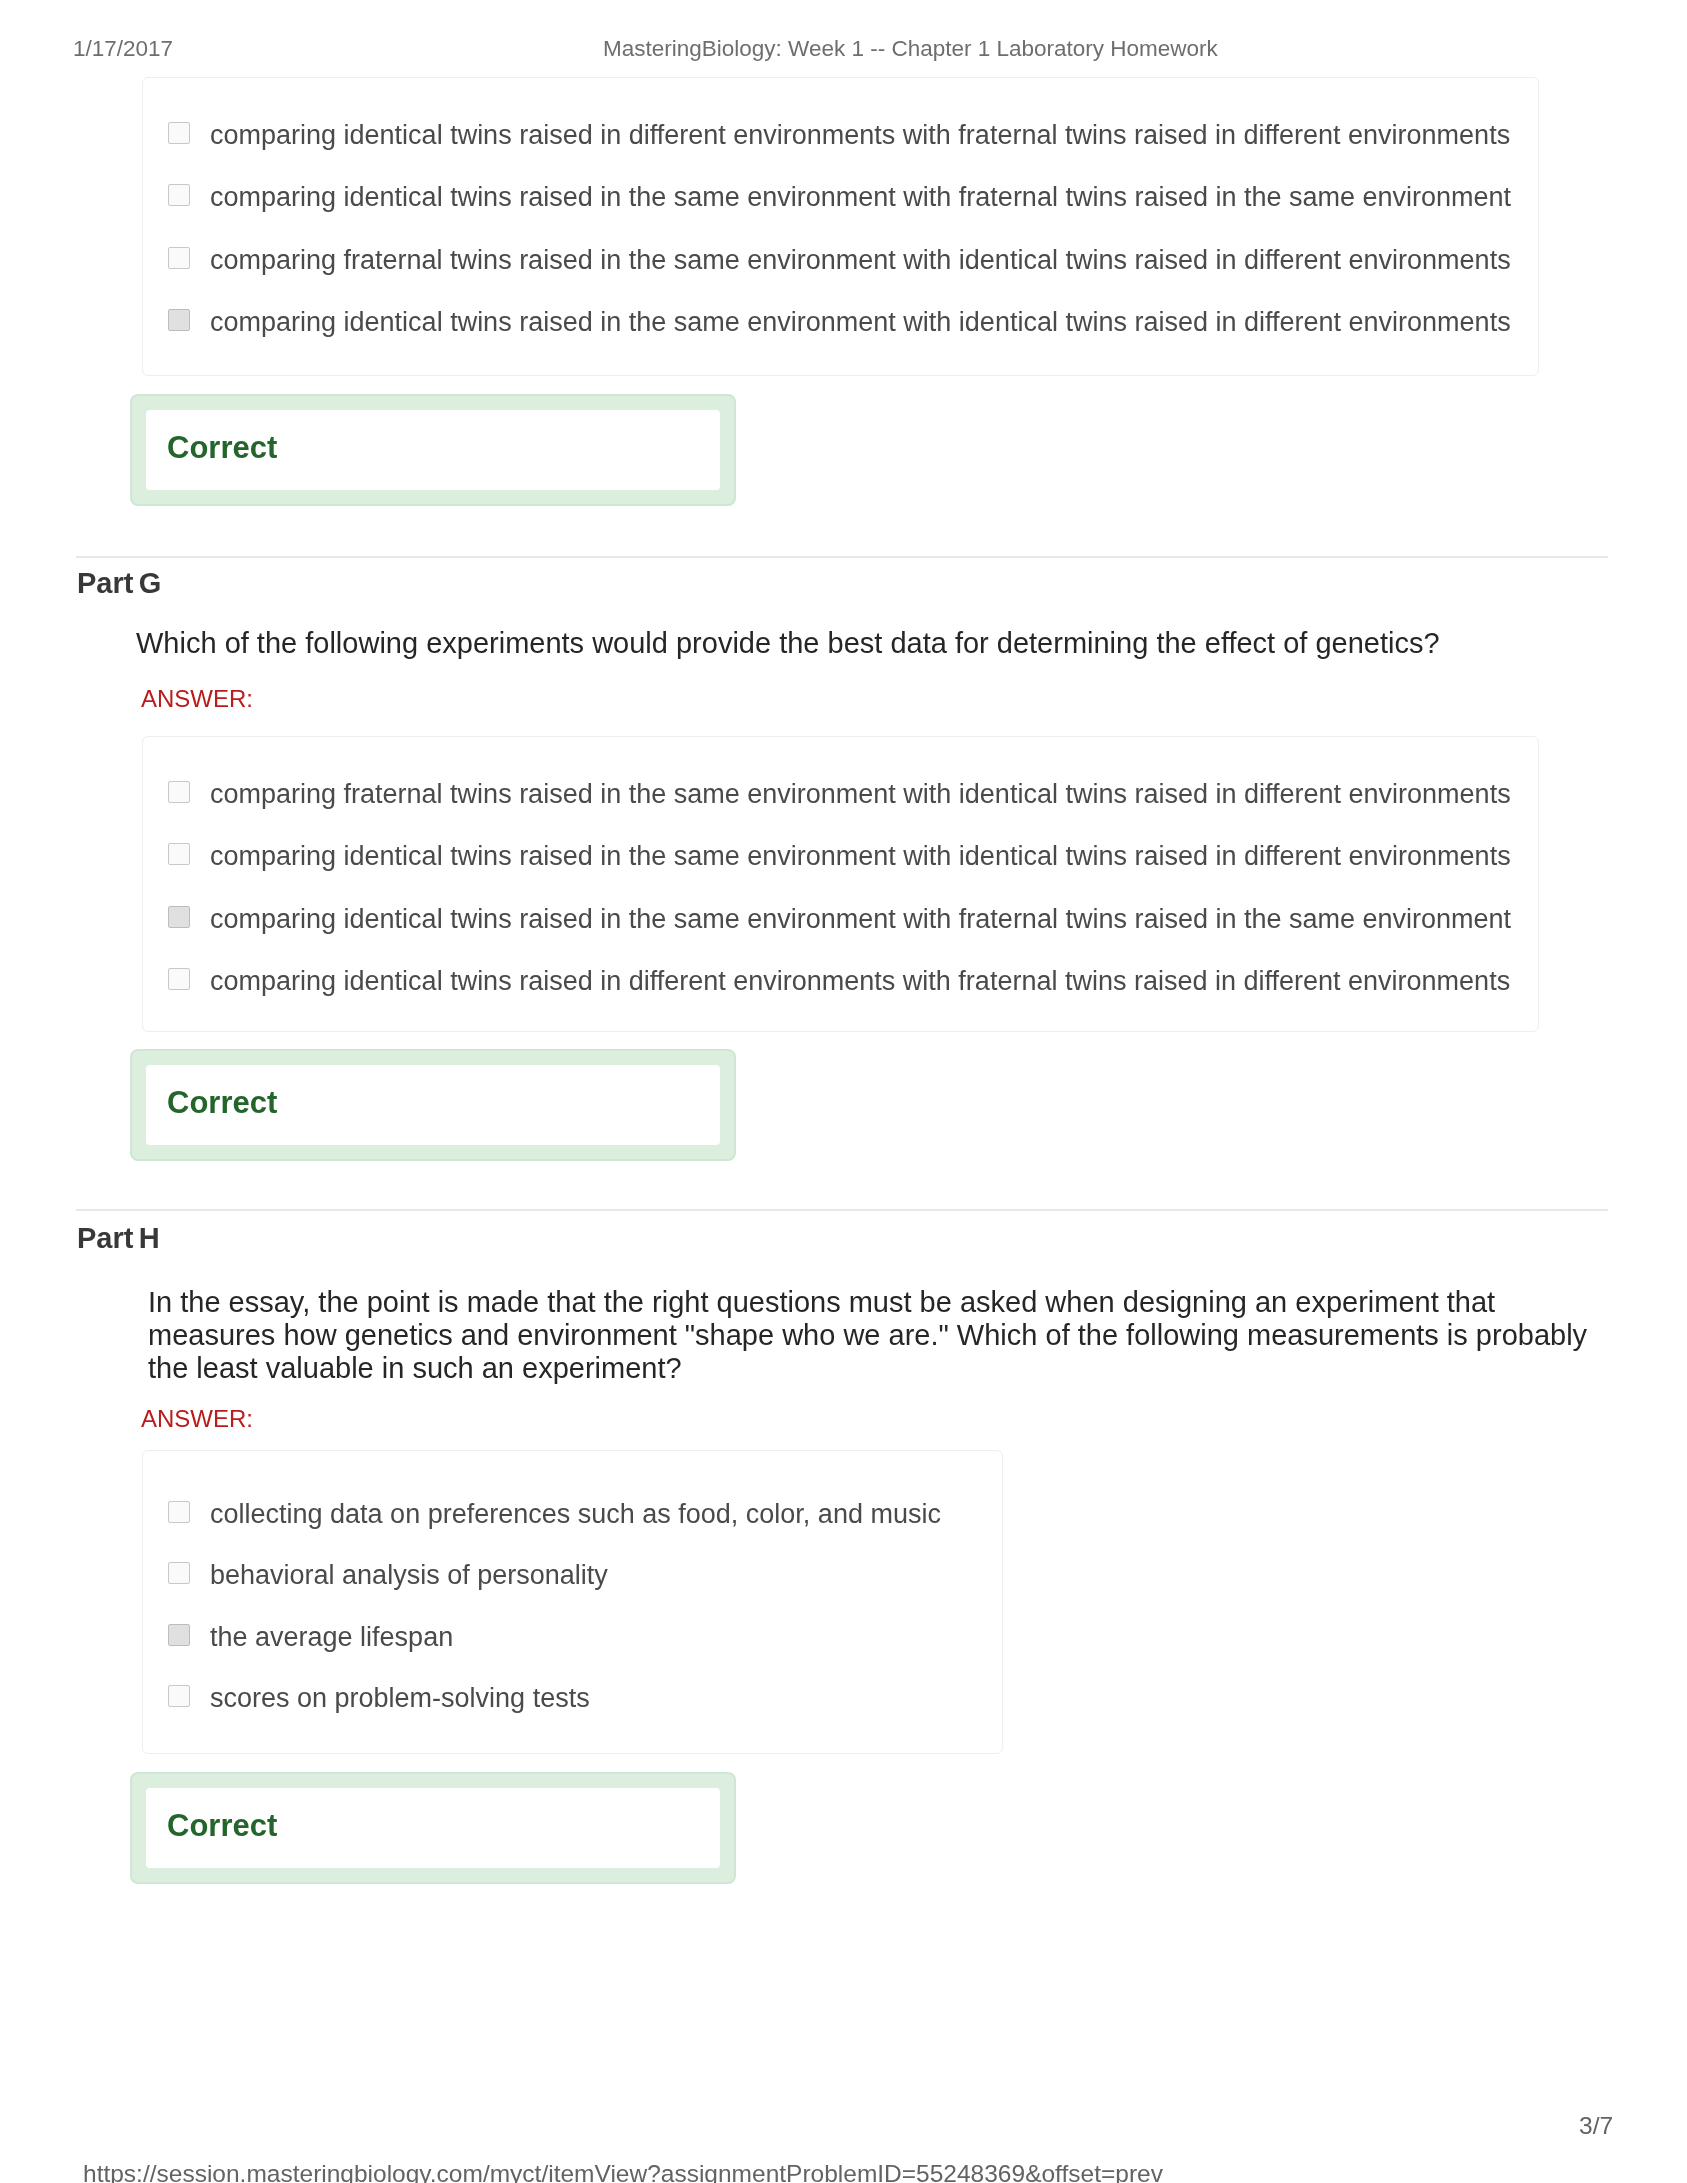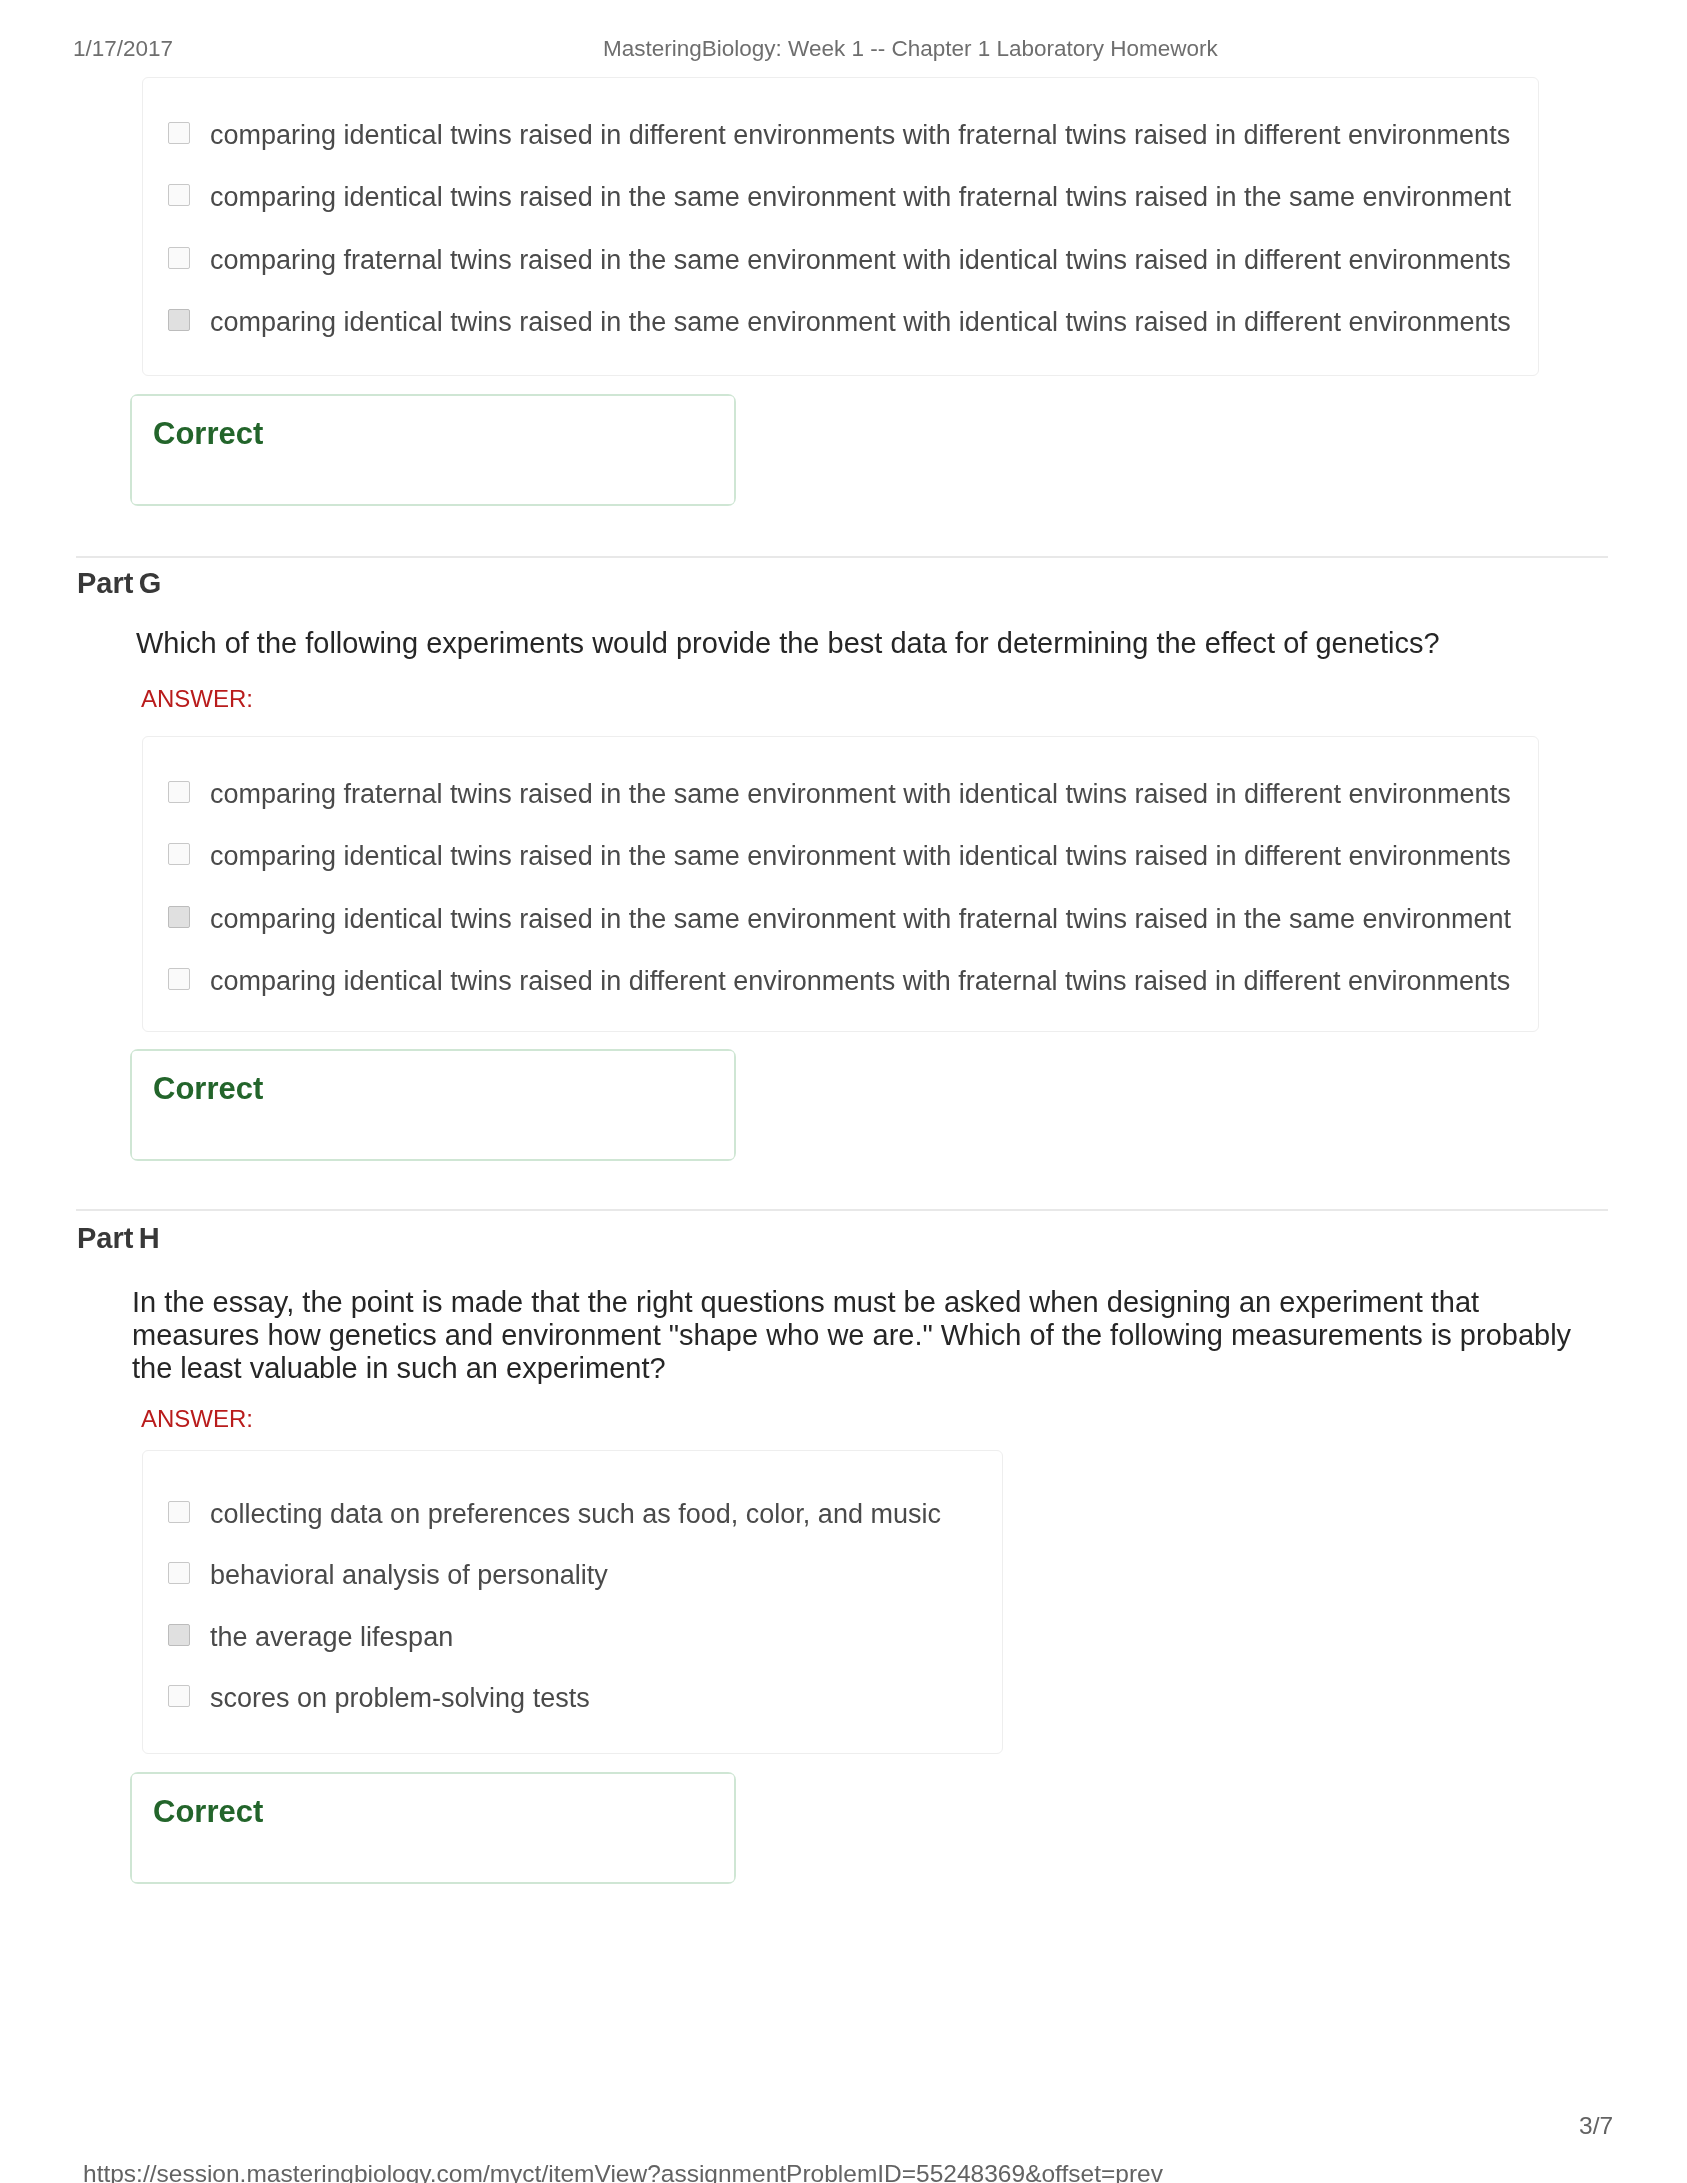--- a/index.html
+++ b/index.html
@@ -36,21 +36,21 @@
   }
   .cbx.sel { background:#e0e0e0; border-color:#bcbcbc; }
   .optlabel {
     position:absolute; left:67px; top:26px;
     font-size:27px; line-height:36px; color:#4a4a4a; white-space:nowrap;
   }
 
   .fb {
     position:absolute;
     border:2px solid #cfe6d4; border-radius:8px; background:#dcefdf;
-    box-sizing:border-box; 
+    box-sizing:border-box; padding:14px;
   }
   .fbinner { width:100%; height:100%; background:#ffffff;
              border-radius:4px; box-sizing:border-box; position:relative; }
   .fbword { position:absolute; left:21px; top:20px; font-size:31px;
             font-weight:bold; color:#23652b; }
 
   .divider { position:absolute; height:0; border-top:2px solid #e8e8e8; }
   .parthead { position:absolute; font-size:29px; font-weight:bold; color:#383838; word-spacing:-2.6px; }
   .qtext { position:absolute; font-size:29px; line-height:33px; color:#262626; }
   .answord { position:absolute; font-size:24px; color:#b91c1c; }
@@ -120,21 +120,21 @@
   <div class="fb" style="left:130px; top:1049px; width:606px; height:112px;">
       <div class="fbinner">
         <span class="fbword">Correct</span>
       </div>
     </div>
 
   <div class="divider" style="left:76px; top:1209px; width:1532px;"></div>
 
   <div class="parthead" style="left:77px; top:1222px;">Part H</div>
 
-  <div class="qtext" style="left:132px; top:1286px; width:1445px;">In the essay, the point is made that the right questions must be asked when designing an experiment that measures how genetics and environment "shape who we are." Which of the following measurements is probably the least valuable in such an experiment?</div>
+  <div class="qtext" style="left:148px; top:1286px; width:1445px;">In the essay, the point is made that the right questions must be asked when designing an experiment that measures how genetics and environment "shape who we are." Which of the following measurements is probably the least valuable in such an experiment?</div>
 
   <div class="answord" style="left:141px; top:1405px;">ANSWER:</div>
 
   <div class="optcard" style="left:142px; top:1450px; width:861px; height:304px;">
     <div class="opt" style="top:18.5px">
       <span class="cbx"></span>
       <span class="optlabel">collecting data on preferences such as food, color, and music</span>
     </div>
     <div class="opt" style="top:80px">
       <span class="cbx"></span>

